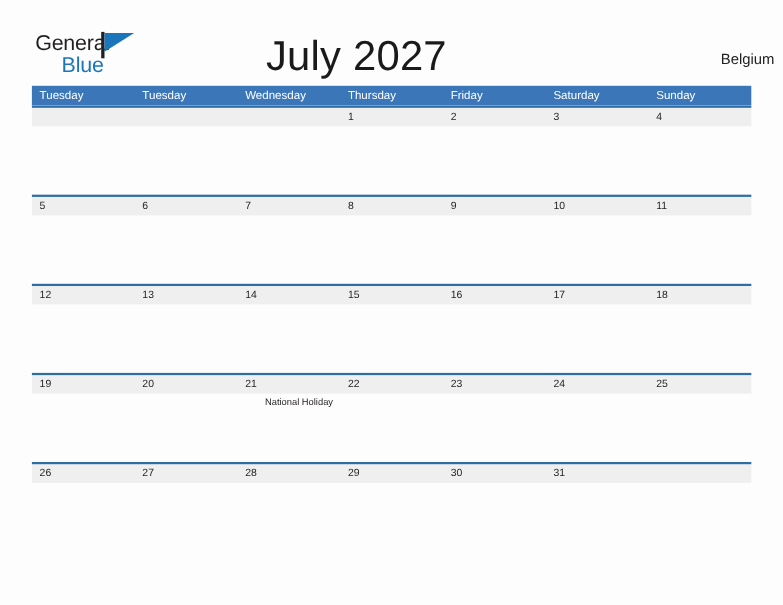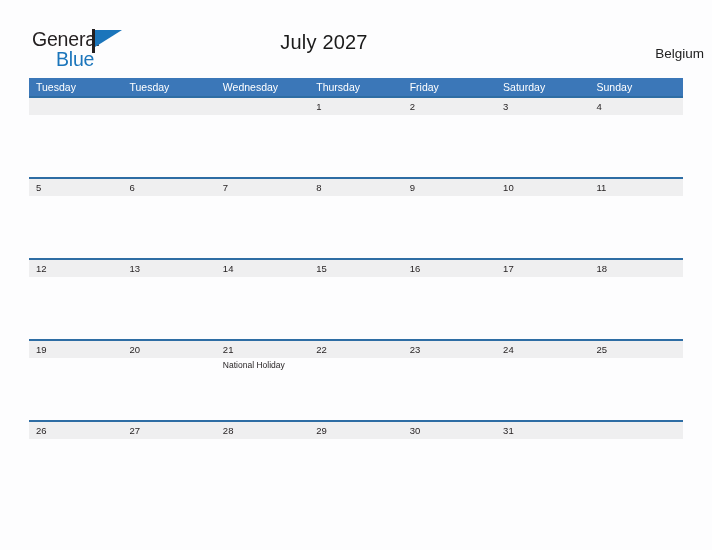--- a/index.html
+++ b/index.html
@@ -81,21 +81,21 @@
     border-left: 27px solid #1b75bb;
     border-bottom: 17px solid transparent;
   }
 
   .month-title {
     position: absolute;
     left: 0;
     top: 31px;
     width: 648px;
     text-align: center;
-    font-size: 20px;
+    font-size: 38px;
     font-weight: 400;
     color: #1a1a1a;
     letter-spacing: 0.2px;
     font-family: "Liberation Sans", sans-serif;
   }
 
   .country {
     position: absolute;
     right: 29px;
     top: 46px;
@@ -165,20 +165,21 @@
     flex: 1 1 0;
     padding-left: 7px;
     padding-top: 2px;
     box-sizing: border-box;
   }
   .event-text {
     font-size: 8.5px;
     line-height: 11px;
     color: #231f20;
     font-family: "Liberation Sans", sans-serif;
+    margin-left: 18px;
   }
 </style>
 </head>
 <body>
 
 <div class="page">
 
   <div class="topbar">
 
     <div class="logo">

